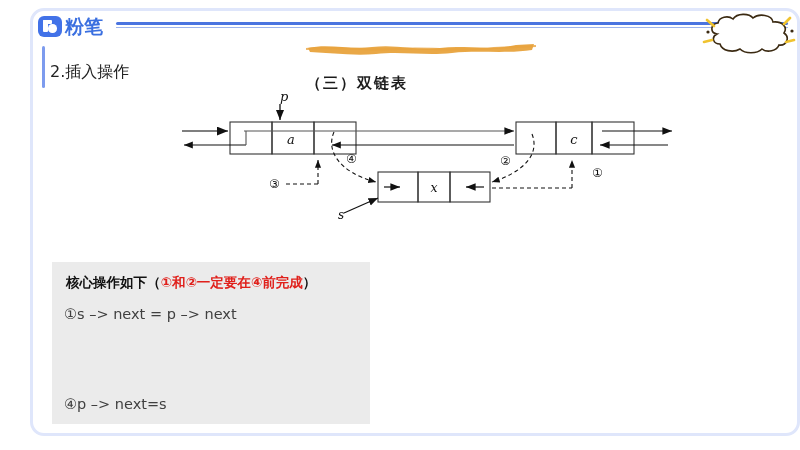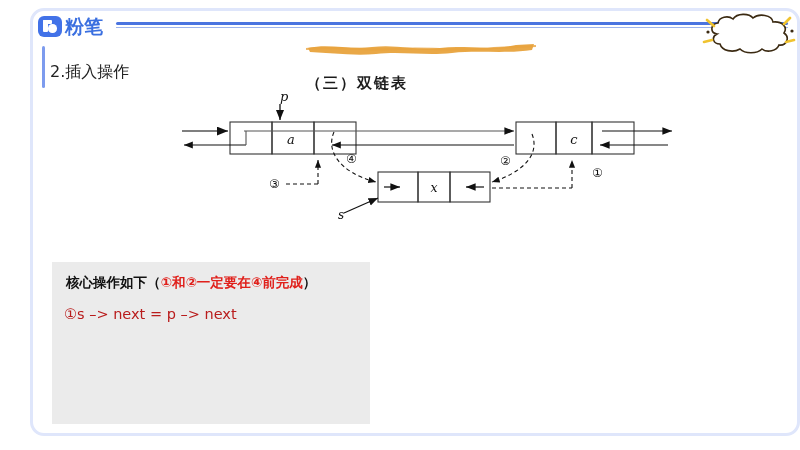--- a/index.html
+++ b/index.html
@@ -98,21 +98,21 @@
   }
   .note-head{
     position:absolute;left:14px;top:12px;
     font-family:"DejaVu Sans",sans-serif;
     font-size:13.5px;font-weight:bold;color:#111;white-space:nowrap;
   }
   .note-head .red{color:#e0201b;margin-top:34px;}
   .note-line{
     position:absolute;left:12px;
     font-family:"DejaVu Sans",sans-serif;
-    font-size:14.5px;color:#b91c1c;white-space:nowrap;
+    font-size:14.5px;color:#404040;white-space:nowrap;
   }
   .nl1{top:44px;}
   .nl2{top:74px;}
   .nl3{top:104px;}
   .nl4{top:134px;}
 </style>
 </head>
 <body>
 
 <div id="stage">
@@ -214,15 +214,16 @@
     <path d="M476,188 L556,188" stroke="#111" stroke-width="1.1" stroke-dasharray="4,3" fill="none"></path>
     <path d="M556,188 L556,160" stroke="#111" stroke-width="1.1" stroke-dasharray="4,3" fill="none" marker-end="url(#ahs)"></path>
     <text x="576" y="177" font-family="DejaVu Sans, sans-serif" font-size="12" fill="#111">①</text>
   </svg>
 
   <div class="notebox">
     <div class="note-head">
       <span>核心操作如下（</span><span class="red">①和②一定要在④前完成</span><span>）</span>
     </div>
     <div class="note-line nl1">①s –&gt; next = p –&gt; next</div>
+    <div class="note-line nl4">④p –&gt; next=s</div>
   </div>
 
 </div>
 
 </body></html>

